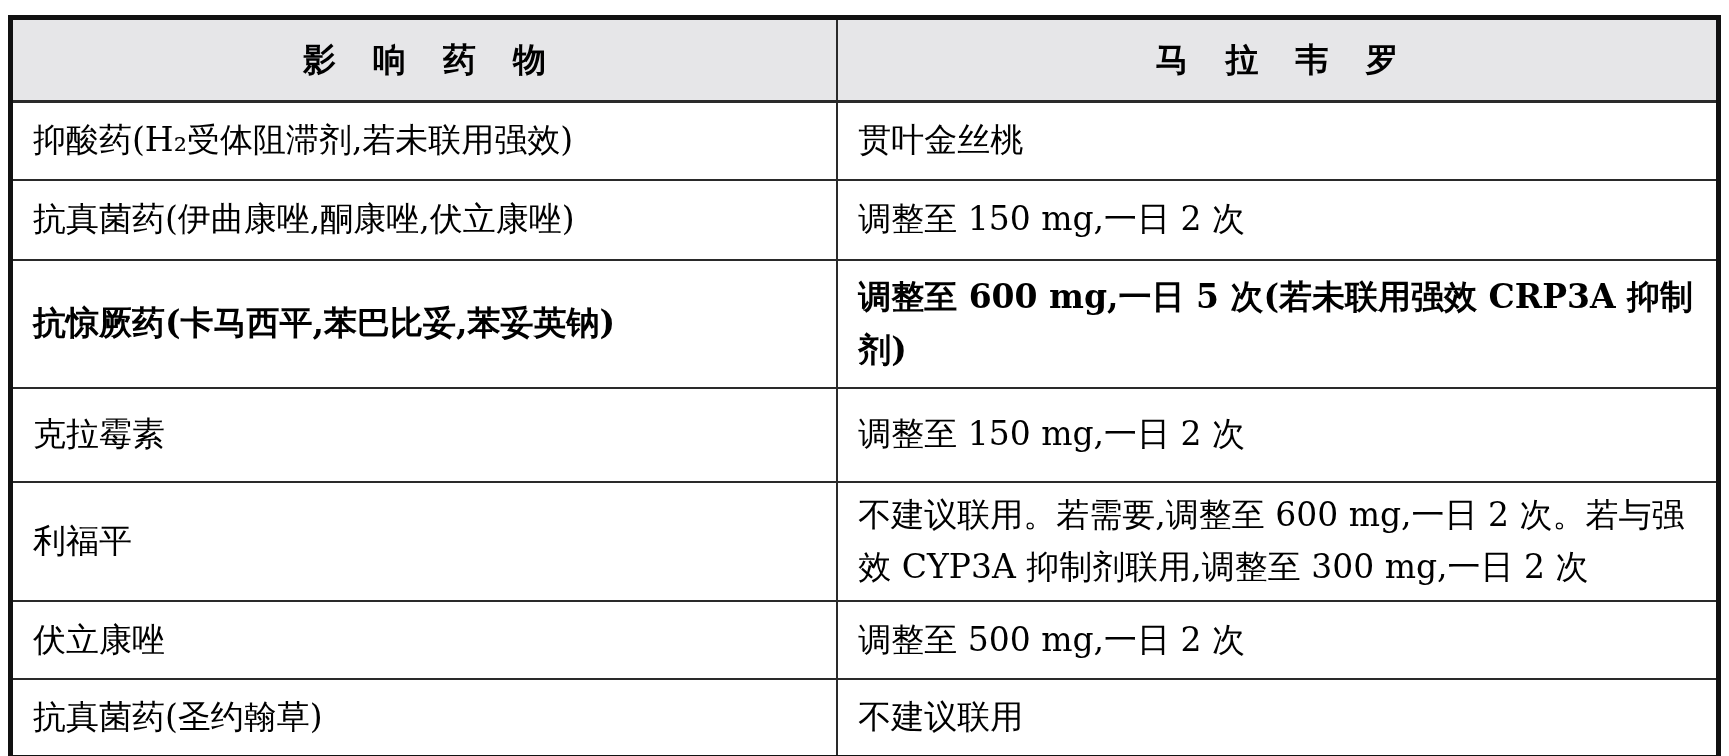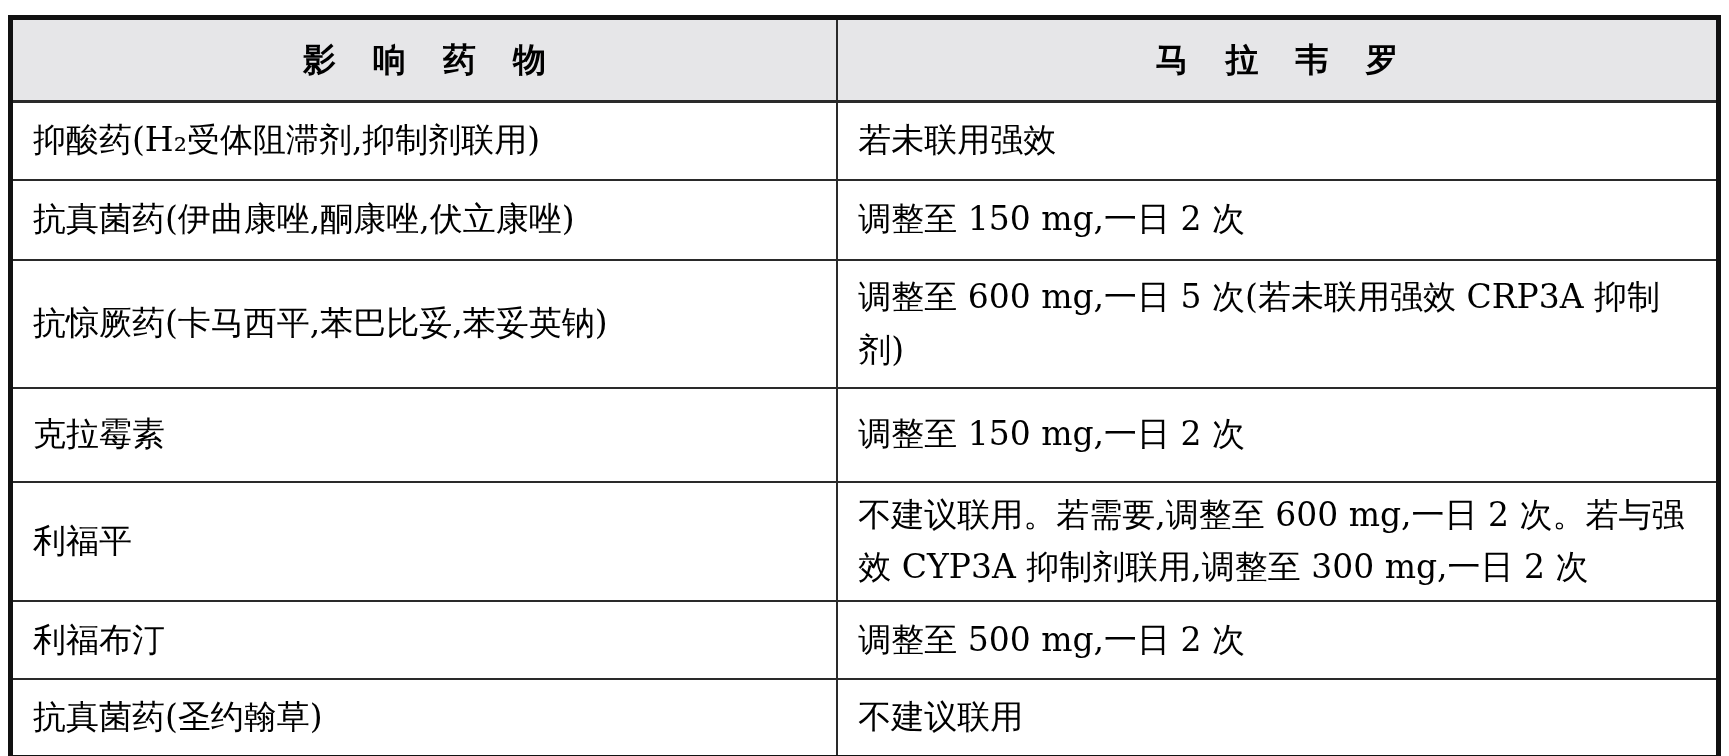--- a/index.html
+++ b/index.html
@@ -43,60 +43,60 @@
     font-weight:bold;
     text-align:center;
     border-bottom:3px solid var(--border-thin);
     height:84px;
     letter-spacing:2px;
   }
   .col-drug{width:48.4%;}
   .col-mara{width:51.6%;}
   tr.h1{height:78px;}
   tr.h2{height:80px;}
-  tr.h3{height:128px;}
+  tr.h3{height:128px;font-weight:bold;}
   tr.h4{height:94px;}
   tr.h5{height:94px;}
   tr.h6{height:78px;}
   tr.h7{height:78px;}
 </style>
 </head>
 <body>
 
 <div class="page">
   <table class="drug-table">
     <thead>
       <tr class="header-row">
         <th class="col-drug">影　响　药　物</th>
         <th class="col-mara">马　拉　韦　罗</th>
       </tr>
     </thead>
     <tbody>
       <tr class="h1">
-        <td>抑酸药(H₂受体阻滞剂,抑制剂联用)</td>
-        <td>若未联用强效</td>
+        <td>抑酸药(H₂受体阻滞剂,若未联用强效)</td>
+        <td>贯叶金丝桃</td>
       </tr>
       <tr class="h2">
         <td>抗真菌药(伊曲康唑,酮康唑,伏立康唑)</td>
         <td>调整至 150 mg,一日 2 次</td>
       </tr>
       <tr class="h3">
         <td>抗惊厥药(卡马西平,苯巴比妥,苯妥英钠)</td>
         <td>调整至 600 mg,一日 5 次(若未联用强效 CRP3A 抑制剂)</td>
       </tr>
       <tr class="h4">
         <td>克拉霉素</td>
         <td>调整至 150 mg,一日 2 次</td>
       </tr>
       <tr class="h5">
         <td>利福平</td>
         <td>不建议联用。若需要,调整至 600 mg,一日 2 次。若与强效 CYP3A 抑制剂联用,调整至 300 mg,一日 2 次</td>
       </tr>
       <tr class="h6">
-        <td>利福布汀</td>
+        <td>伏立康唑</td>
         <td>调整至 500 mg,一日 2 次</td>
       </tr>
       <tr class="h7">
         <td>抗真菌药(圣约翰草)</td>
         <td>不建议联用</td>
       </tr>
     </tbody>
   </table>
 </div>
 

